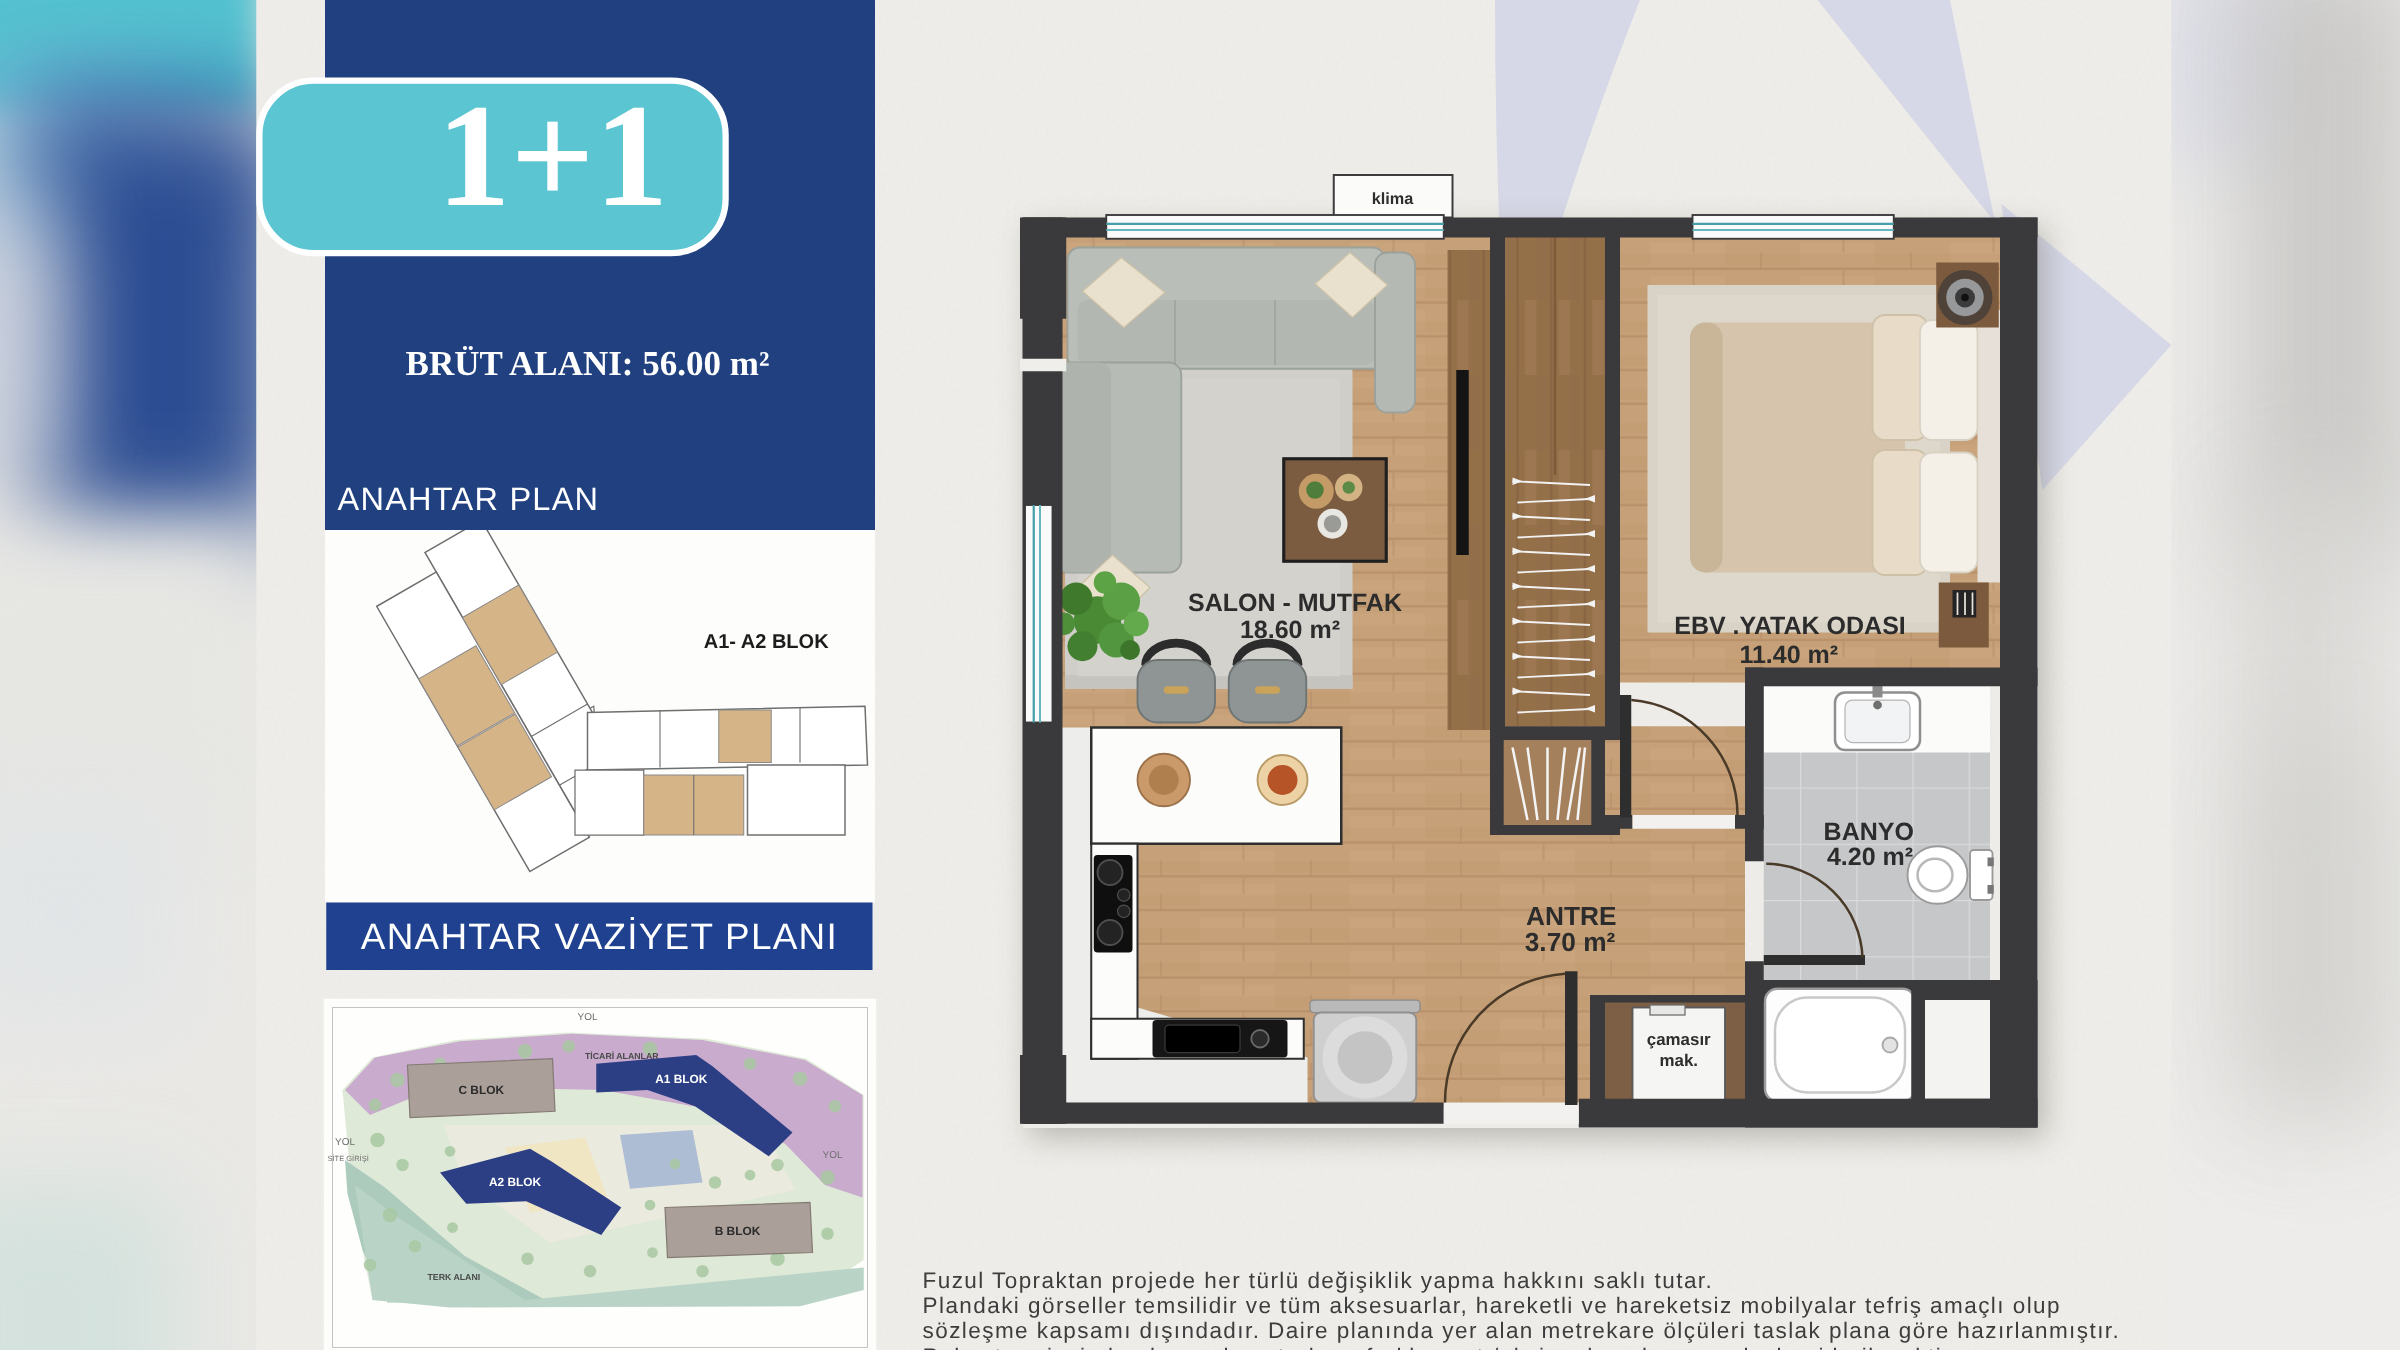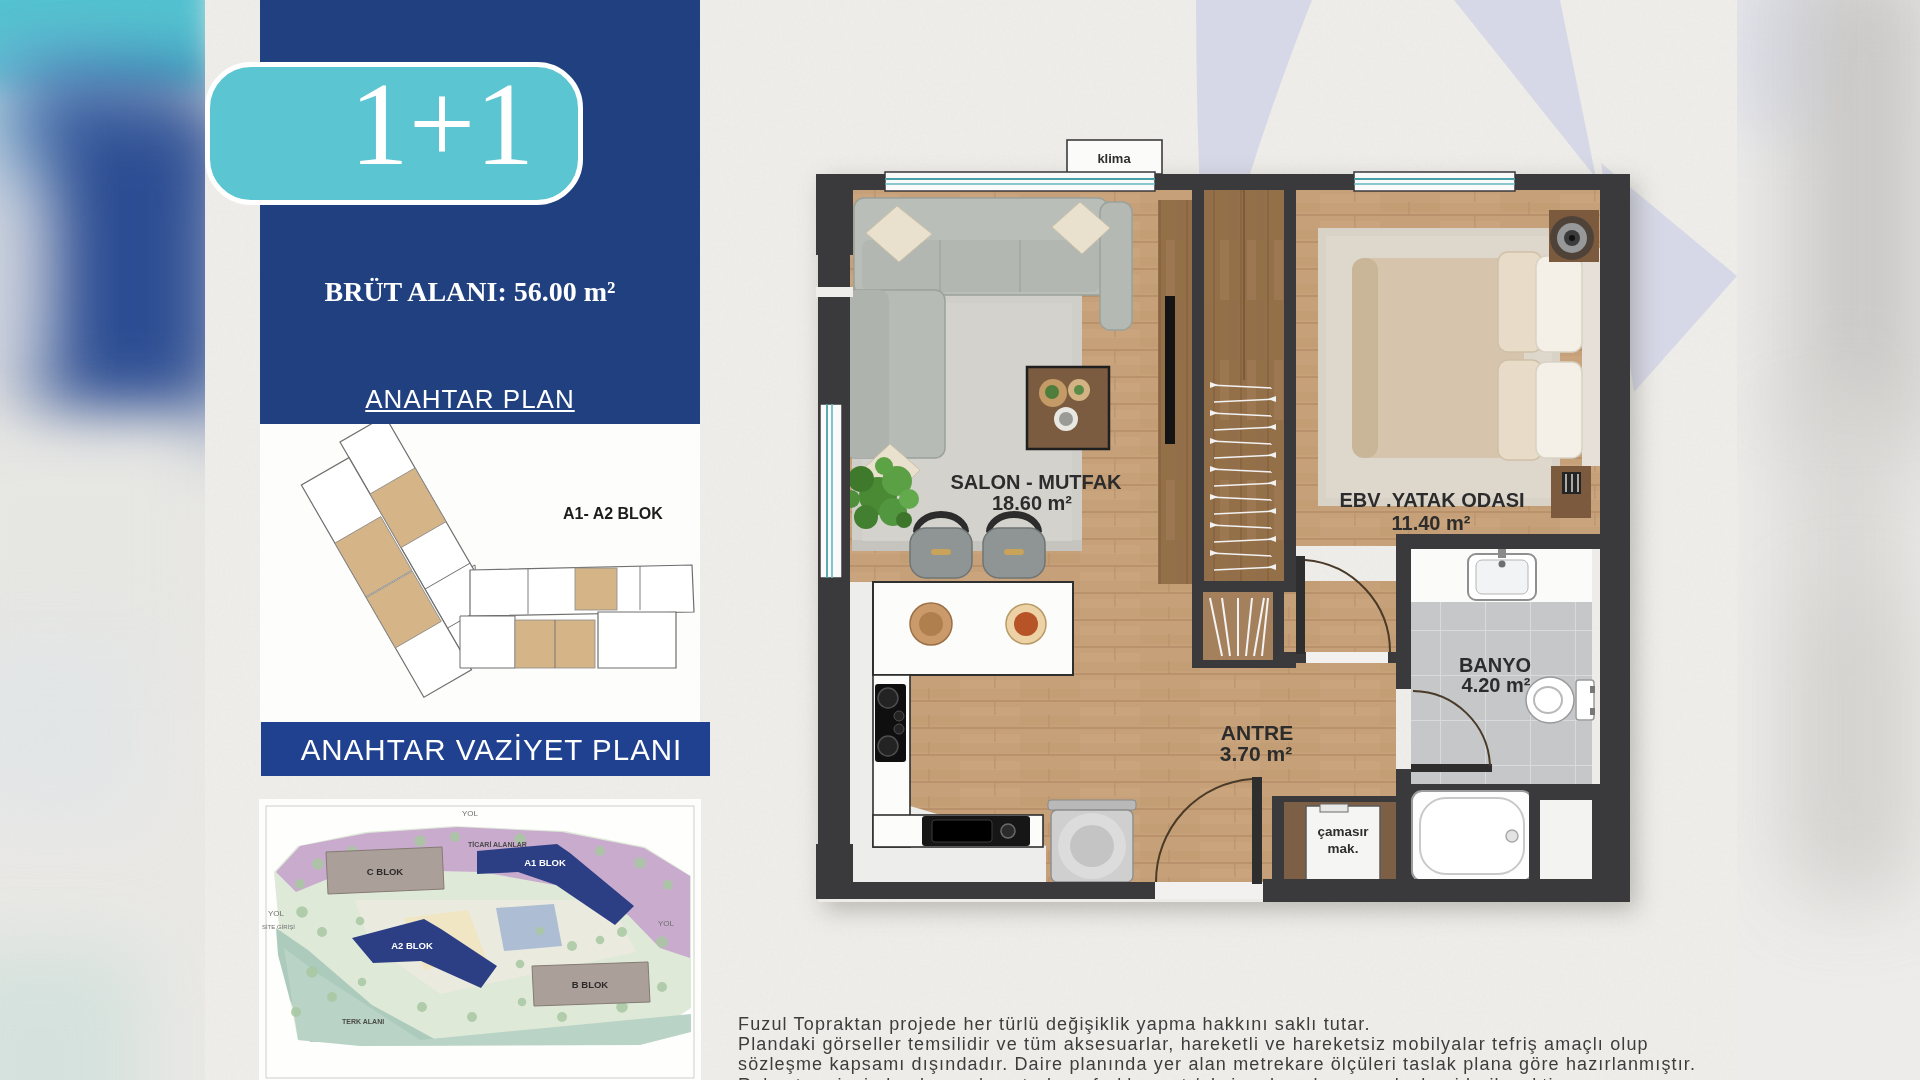--- a/index.html
+++ b/index.html
@@ -41,29 +41,29 @@
 
   <path d="M1454,0 L1560,0 L1596,178 Q1510,70 1454,0 Z" fill="#d6d8e7"></path>
 
   <polygon points="1601,163 1737,276 1634,392" fill="#d6d8e7"></polygon>
 </svg>
 
 <div class="abs" style="left:260px;top:0;width:440px;height:424px;background:#21407f;"></div>
 
 <div class="abs" style="left:205px;top:62px;width:378px;height:143px;background:#5cc5d2;border:5px solid #ffffff;border-radius:46px;box-sizing:border-box;"></div>
 
-<div class="abs" style="left:262px;top:58px;width:360px;height:130px;text-align:center;font-family:'Liberation Serif',serif;font-weight:normal;font-size:118px;line-height:134px;color:#ffffff;">1+1</div>
+<div class="abs" style="left:262px;top:58px;width:360px;height:130px;text-align:center;font-family:'Liberation Serif',serif;font-weight:bold;font-size:118px;line-height:134px;color:#ffffff;">1+1</div>
 
 <div class="abs" style="left:270px;top:276px;width:400px;text-align:center;font-family:'Liberation Serif',serif;font-weight:bold;font-size:28px;color:#ffffff;">BRÜT ALANI: 56.00 m²</div>
 
-<div class="abs" style="left:270px;top:384px;width:400px;text-align:center;font-size:26px;letter-spacing:1px;color:#ffffff;text-decoration:underline;">ANAHTAR PLAN</div>
+<div class="abs" style="left:270px;top:384px;width:400px;text-align:left;font-size:26px;letter-spacing:1px;color:#ffffff;">ANAHTAR PLAN</div>
 
 <div class="abs" style="left:260px;top:424px;width:440px;height:298px;background:#fdfdfc;"></div>
 
-<div class="abs" style="left:261px;top:722px;width:437px;height:54px;background:#1f418f;text-align:center;font-size:29.5px;letter-spacing:1px;color:#ffffff;line-height:55px;padding-left:12px;">ANAHTAR VAZİYET PLANI</div>
+<div class="abs" style="left:261px;top:722px;width:437px;height:54px;background:#1f418f;text-align:center;font-size:29.5px;letter-spacing:1px;color:#ffffff;line-height:55px;">ANAHTAR VAZİYET PLANI</div>
 
 <div class="abs" style="left:259px;top:799px;width:442px;height:281px;background:#fdfdfc;"></div>
 
 <div class="abs" style="left:818px;top:174px;width:812px;height:728px;box-shadow:6px 8px 22px rgba(90,85,75,0.35);"></div>
 
 <svg class="abs" style="left:260px;top:424px;" width="440" height="298" viewBox="260 424 440 298">
 
   <polygon points="428,590 475,565 480,640 420,648" fill="#ffffff" stroke="#6f6f6f" stroke-width="1"></polygon>
   <g transform="translate(340,442) rotate(60)">
 

